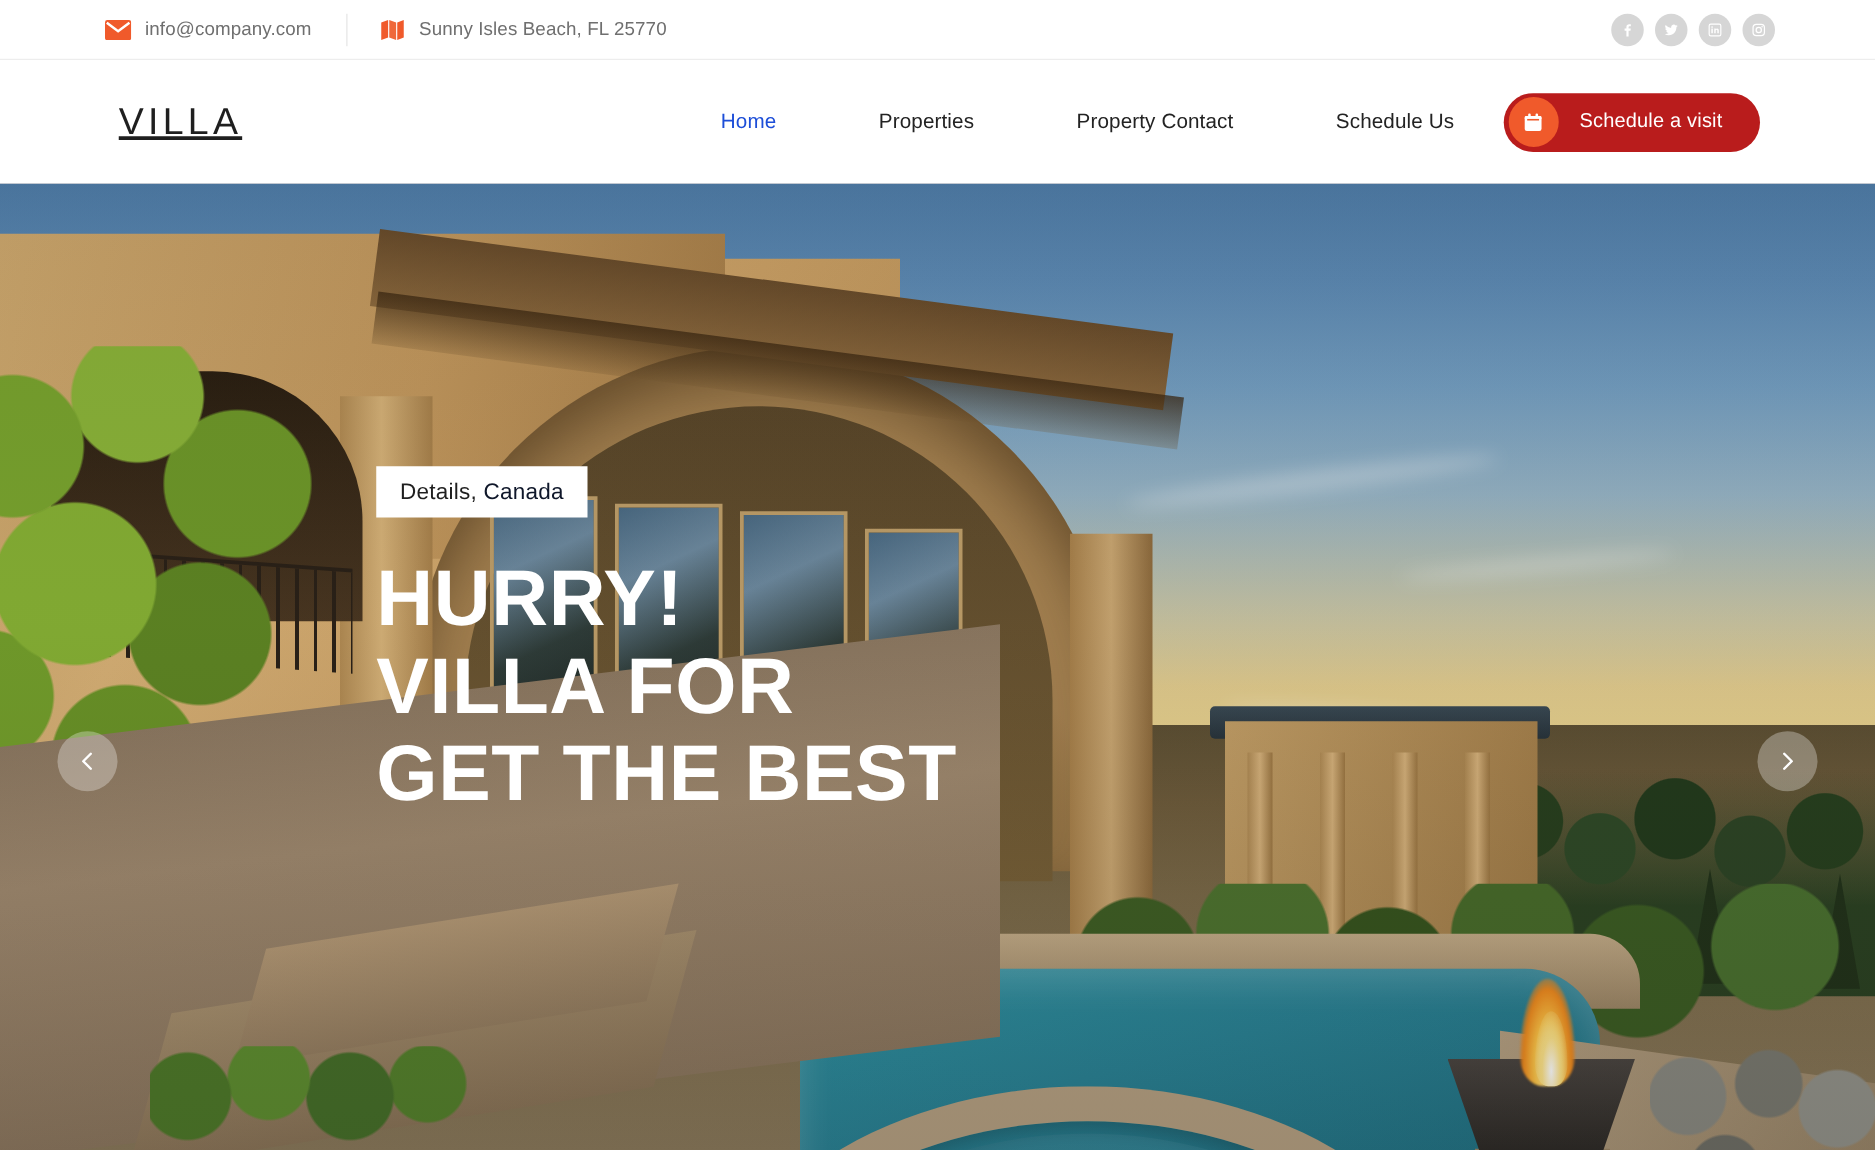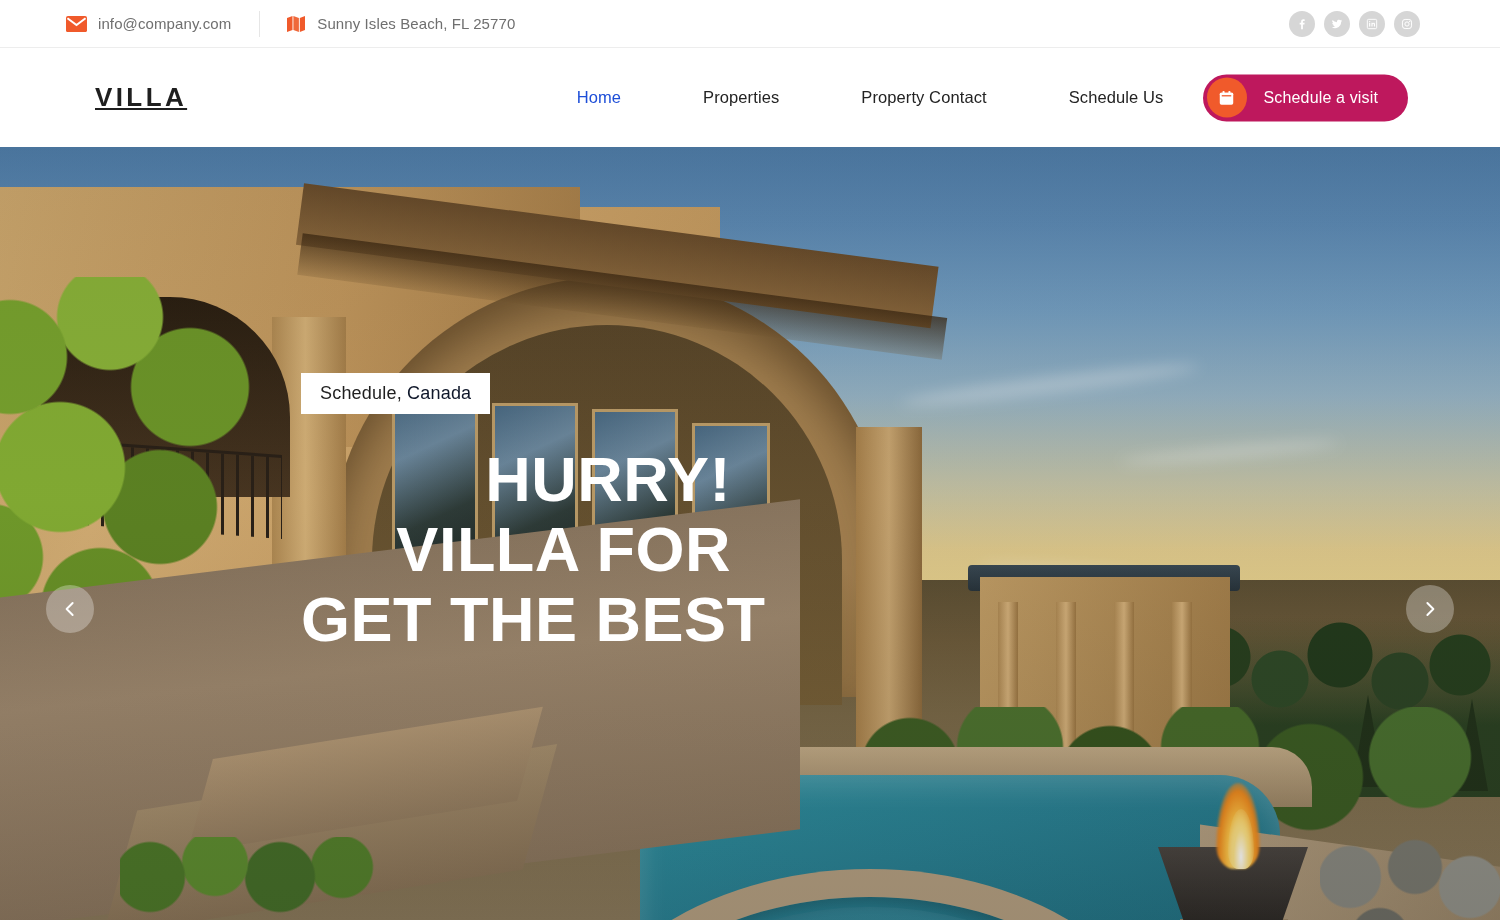--- a/index.html
+++ b/index.html
@@ -10,21 +10,21 @@
     -webkit-font-smoothing: antialiased;
   }
 
   
   .topbar {
     height: 48px;
     background: #ffffff;
     border-bottom: 1px solid #ededed;
     display: flex;
     align-items: center;
-    padding: 0 88px 0 66px;
+    padding: 0 88px 0 84px;
     position: relative;
   }
   .topbar-left { display: flex; align-items: center; }
   .tb-item { display: flex; align-items: center; gap: 11px; }
   .tb-text {
     font-size: 15px;
     color: #6f6f6f;
     letter-spacing: .1px;
     white-space: nowrap;
   }
@@ -56,22 +56,22 @@
   
   .header {
     height: 99px;
     background: #fff;
     display: flex;
     align-items: center;
     padding: 0 95px;
     position: relative;
   }
   .logo {
-    font-size: 26px;
-    font-weight: 700;
+    font-size: 30px;
+    font-weight: 400;
     color: #1f1f1f;
     letter-spacing: 3.4px;
   }
   .nav {
     position: absolute;
     left: 50%;
     transform: translateX(-50%);
     margin-left: 120px;
     display: flex;
     align-items: center;
@@ -86,21 +86,21 @@
     white-space: nowrap;
   }
   .nav-link.active { color: #1d4ed8; }
 
   .cta {
     position: absolute;
     right: 92px;
     top: 50%;
     transform: translateY(-50%);
     height: 47px;
-    background: #be185d;
+    background: #b91c1c;
     border-radius: 24px;
     display: flex;
     align-items: center;
     padding-right: 30px;
     border: none;
     cursor: pointer;
   }
   .cta-badge {
     width: 40px; height: 40px;
     margin-left: 3.5px;
@@ -423,21 +423,21 @@
   .headline {
     margin-top: 30px;
     color: #fff;
     font-size: 63px;
     font-weight: 700;
     line-height: 70px;
     letter-spacing: .5px;
     text-transform: uppercase;
     max-width: 430px;
   }
-  .headline-line { display: block; white-space: nowrap; text-align: right; }
+  .headline-line { display: block; white-space: nowrap; }
 
   
   .arrow {
     position: absolute;
     top: 438px;
     width: 48px; height: 48px;
     border-radius: 50%;
     background: rgba(255,255,255,.30);
     border: none;
     display: flex; align-items: center; justify-content: center;
@@ -603,21 +603,21 @@
     <div class="hedge"></div>
 
     <div class="spa"></div>
     <div class="spa-rim"></div>
 
     <div class="scene-tint"></div>
   </div>
 
   <div class="hero-content">
     <div class="badge">
-      <span>Schedule,</span>
+      <span>Details,</span>
       <span class="accent">Canada</span>
     </div>
     <h1 class="headline">
       <span class="headline-line">HURRY!</span>
       <span class="headline-line">VILLA FOR</span>
       <span class="headline-line">GET THE BEST</span>
     </h1>
   </div>
 
   <button class="arrow arrow-prev">

